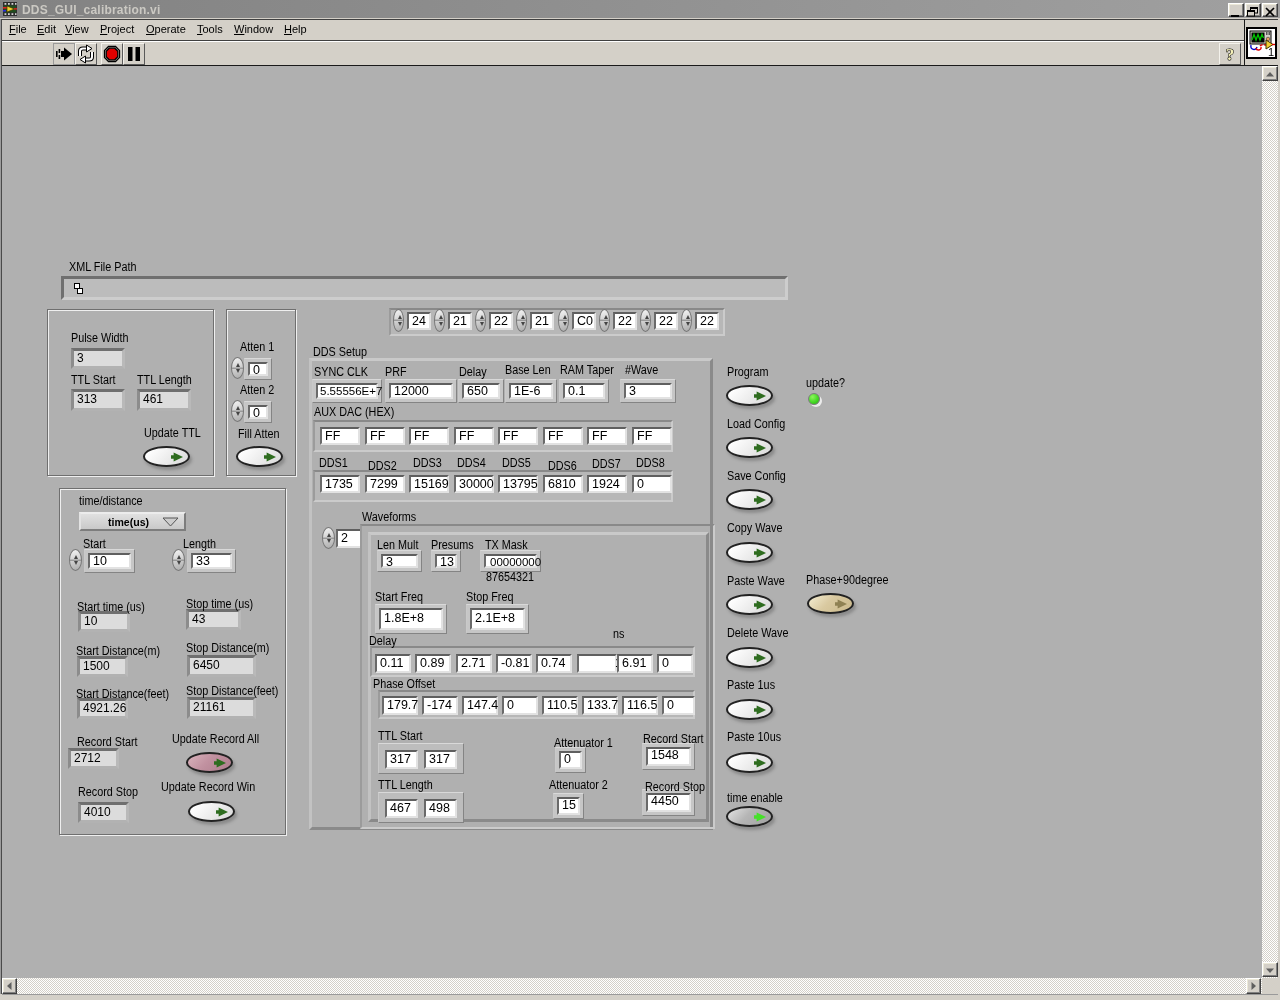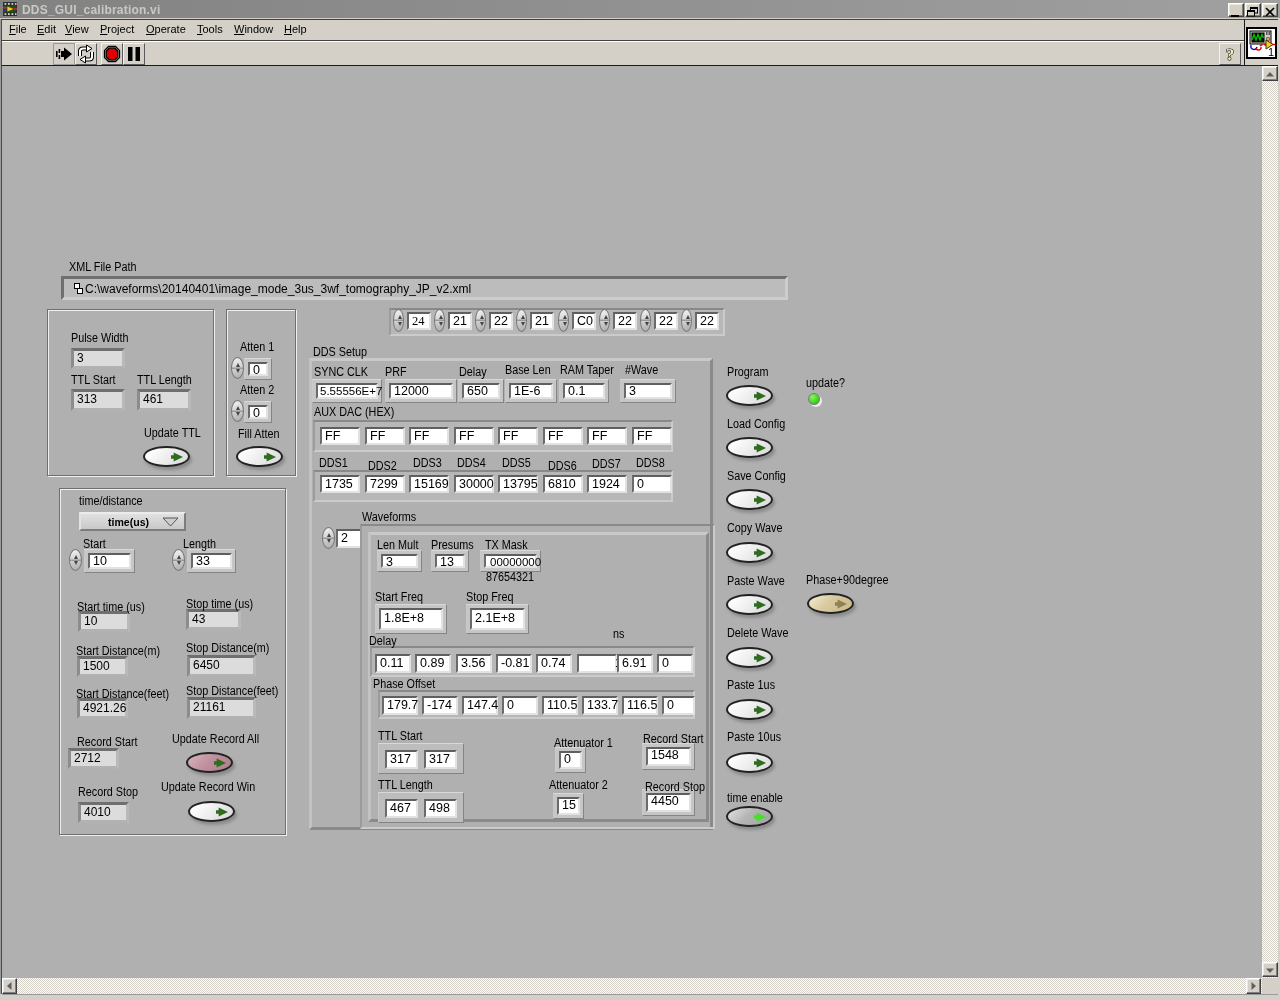--- a/index.html
+++ b/index.html
@@ -185,26 +185,25 @@
 <div class="abs" style="left:2px;top:994px;width:1276px;height:1px;background:#9a9a9a;"></div>
 
 <div class="lbl" style="left:69px;top:261px;">XML File Path</div>
 <div class="abs" style="left:61px;top:276px;width:727px;height:24px;background:#bcbcbc;border:3px solid;border-color:#6f6f6f #cdcdcd #cdcdcd #6f6f6f;">
   <svg style="position:absolute;left:9px;top:3px;" width="11" height="13" viewBox="0 0 11 13">
       <g fill="#fff" stroke="#000" stroke-width="1">
         <rect x="1.5" y="1.5" width="5" height="5"></rect>
         <rect x="4.5" y="6.5" width="5" height="5"></rect>
       </g>
     </svg>
-    <span style="position:absolute;left:21px;top:3px;font-size:12px;">C:\waveforms\20140401\image_mode_3us_3wf_tomography_JP_v2.xml</span>
 </div>
 
 <div class="shell" style="left:389px;top:308px;width:336px;height:28px;"></div>
 <div class="spin" style="left:393px;top:309px;width:11px;height:23px;"></div>
-<div class="wia" style="left:407px;top:312px;width:24px;height:18px;font-family:Liberation Serif, serif;">24</div>
+<div class="wia" style="left:407px;top:312px;width:24px;height:18px;">24</div>
 <div class="spin" style="left:434px;top:309px;width:11px;height:23px;"></div>
 <div class="wia" style="left:448px;top:312px;width:24px;height:18px;">21</div>
 <div class="spin" style="left:475px;top:309px;width:11px;height:23px;"></div>
 <div class="wia" style="left:489px;top:312px;width:24px;height:18px;">22</div>
 <div class="spin" style="left:516px;top:309px;width:11px;height:23px;"></div>
 <div class="wia" style="left:530px;top:312px;width:24px;height:18px;">21</div>
 <div class="spin" style="left:558px;top:309px;width:11px;height:23px;"></div>
 <div class="wia" style="left:572px;top:312px;width:24px;height:18px;">C0</div>
 <div class="spin" style="left:599px;top:309px;width:11px;height:23px;"></div>
 <div class="wia" style="left:613px;top:312px;width:24px;height:18px;">22</div>
@@ -333,42 +332,42 @@
 <div class="spin" style="left:322px;top:527px;"></div>
 <div class="wia" style="left:336px;top:529px;width:26px;height:19px;">2</div>
 <div class="lbl" style="left:362px;top:511px;">Waveforms</div>
 <div class="shell" style="left:360px;top:524px;width:355px;height:305px;background:none;"></div>
 <div class="raised" style="left:368px;top:532px;width:341px;height:290px;"></div>
 <div class="lbl" style="left:377px;top:539px;">Len Mult</div>
 <div class="wb" style="left:377px;top:550px;width:45px;height:22px;">
     <b class="wi">3</b>
   </div>
 <div class="lbl" style="left:431px;top:539px;">Presums</div>
-<div class="wb" style="left:431px;top:550px;width:38px;height:22px;">
+<div class="wb" style="left:431px;top:550px;width:30px;height:22px;">
     <b class="wi">13</b>
   </div>
 <div class="lbl" style="left:485px;top:539px;">TX Mask</div>
 <div class="wb" style="left:480px;top:550px;width:61px;height:22px;">
     <b class="wi" style="font-size:11.5px;padding-left:4px;">00000000</b>
   </div>
 <div class="lbl" style="left:486px;top:571px;">87654321</div>
 <div class="lbl" style="left:375px;top:591px;">Start Freq</div>
 <div class="wb" style="left:375px;top:604px;width:72px;height:30px;">
     <b class="wi" style="line-height:17px;">1.8E+8</b>
   </div>
 <div class="lbl" style="left:466px;top:591px;">Stop Freq</div>
 <div class="wb" style="left:466px;top:604px;width:63px;height:30px;">
     <b class="wi" style="line-height:17px;">2.1E+8</b>
   </div>
 <div class="lbl" style="left:613px;top:628px;">ns</div>
 <div class="lbl" style="left:369px;top:635px;">Delay</div>
 <div class="shell" style="left:370px;top:646px;width:325px;height:31px;"></div>
 <div class="wia" style="left:375px;top:654px;width:36px;height:19px;">0.11</div>
 <div class="wia" style="left:415px;top:654px;width:36px;height:19px;">0.89</div>
-<div class="wia" style="left:456px;top:654px;width:36px;height:19px;">3.56</div>
+<div class="wia" style="left:456px;top:654px;width:36px;height:19px;">2.71</div>
 <div class="wia" style="left:496px;top:654px;width:36px;height:19px;">-0.81</div>
 <div class="wia" style="left:536px;top:654px;width:36px;height:19px;">0.74</div>
 <div class="wia" style="left:577px;top:654px;width:36px;height:19px;padding-left:36px;">1.14</div>
 <div class="wia" style="left:617px;top:654px;width:36px;height:19px;">6.91</div>
 <div class="wia" style="left:657px;top:654px;width:36px;height:19px;">0</div>
 <div class="lbl" style="left:373px;top:678px;">Phase Offset</div>
 <div class="shell" style="left:378px;top:690px;width:317px;height:29px;"></div>
 <div class="wia" style="left:382px;top:696px;width:36px;height:19px;">179.7</div>
 <div class="wia" style="left:422px;top:696px;width:36px;height:19px;">-174</div>
 <div class="wia" style="left:462px;top:696px;width:36px;height:19px;">147.4</div>

